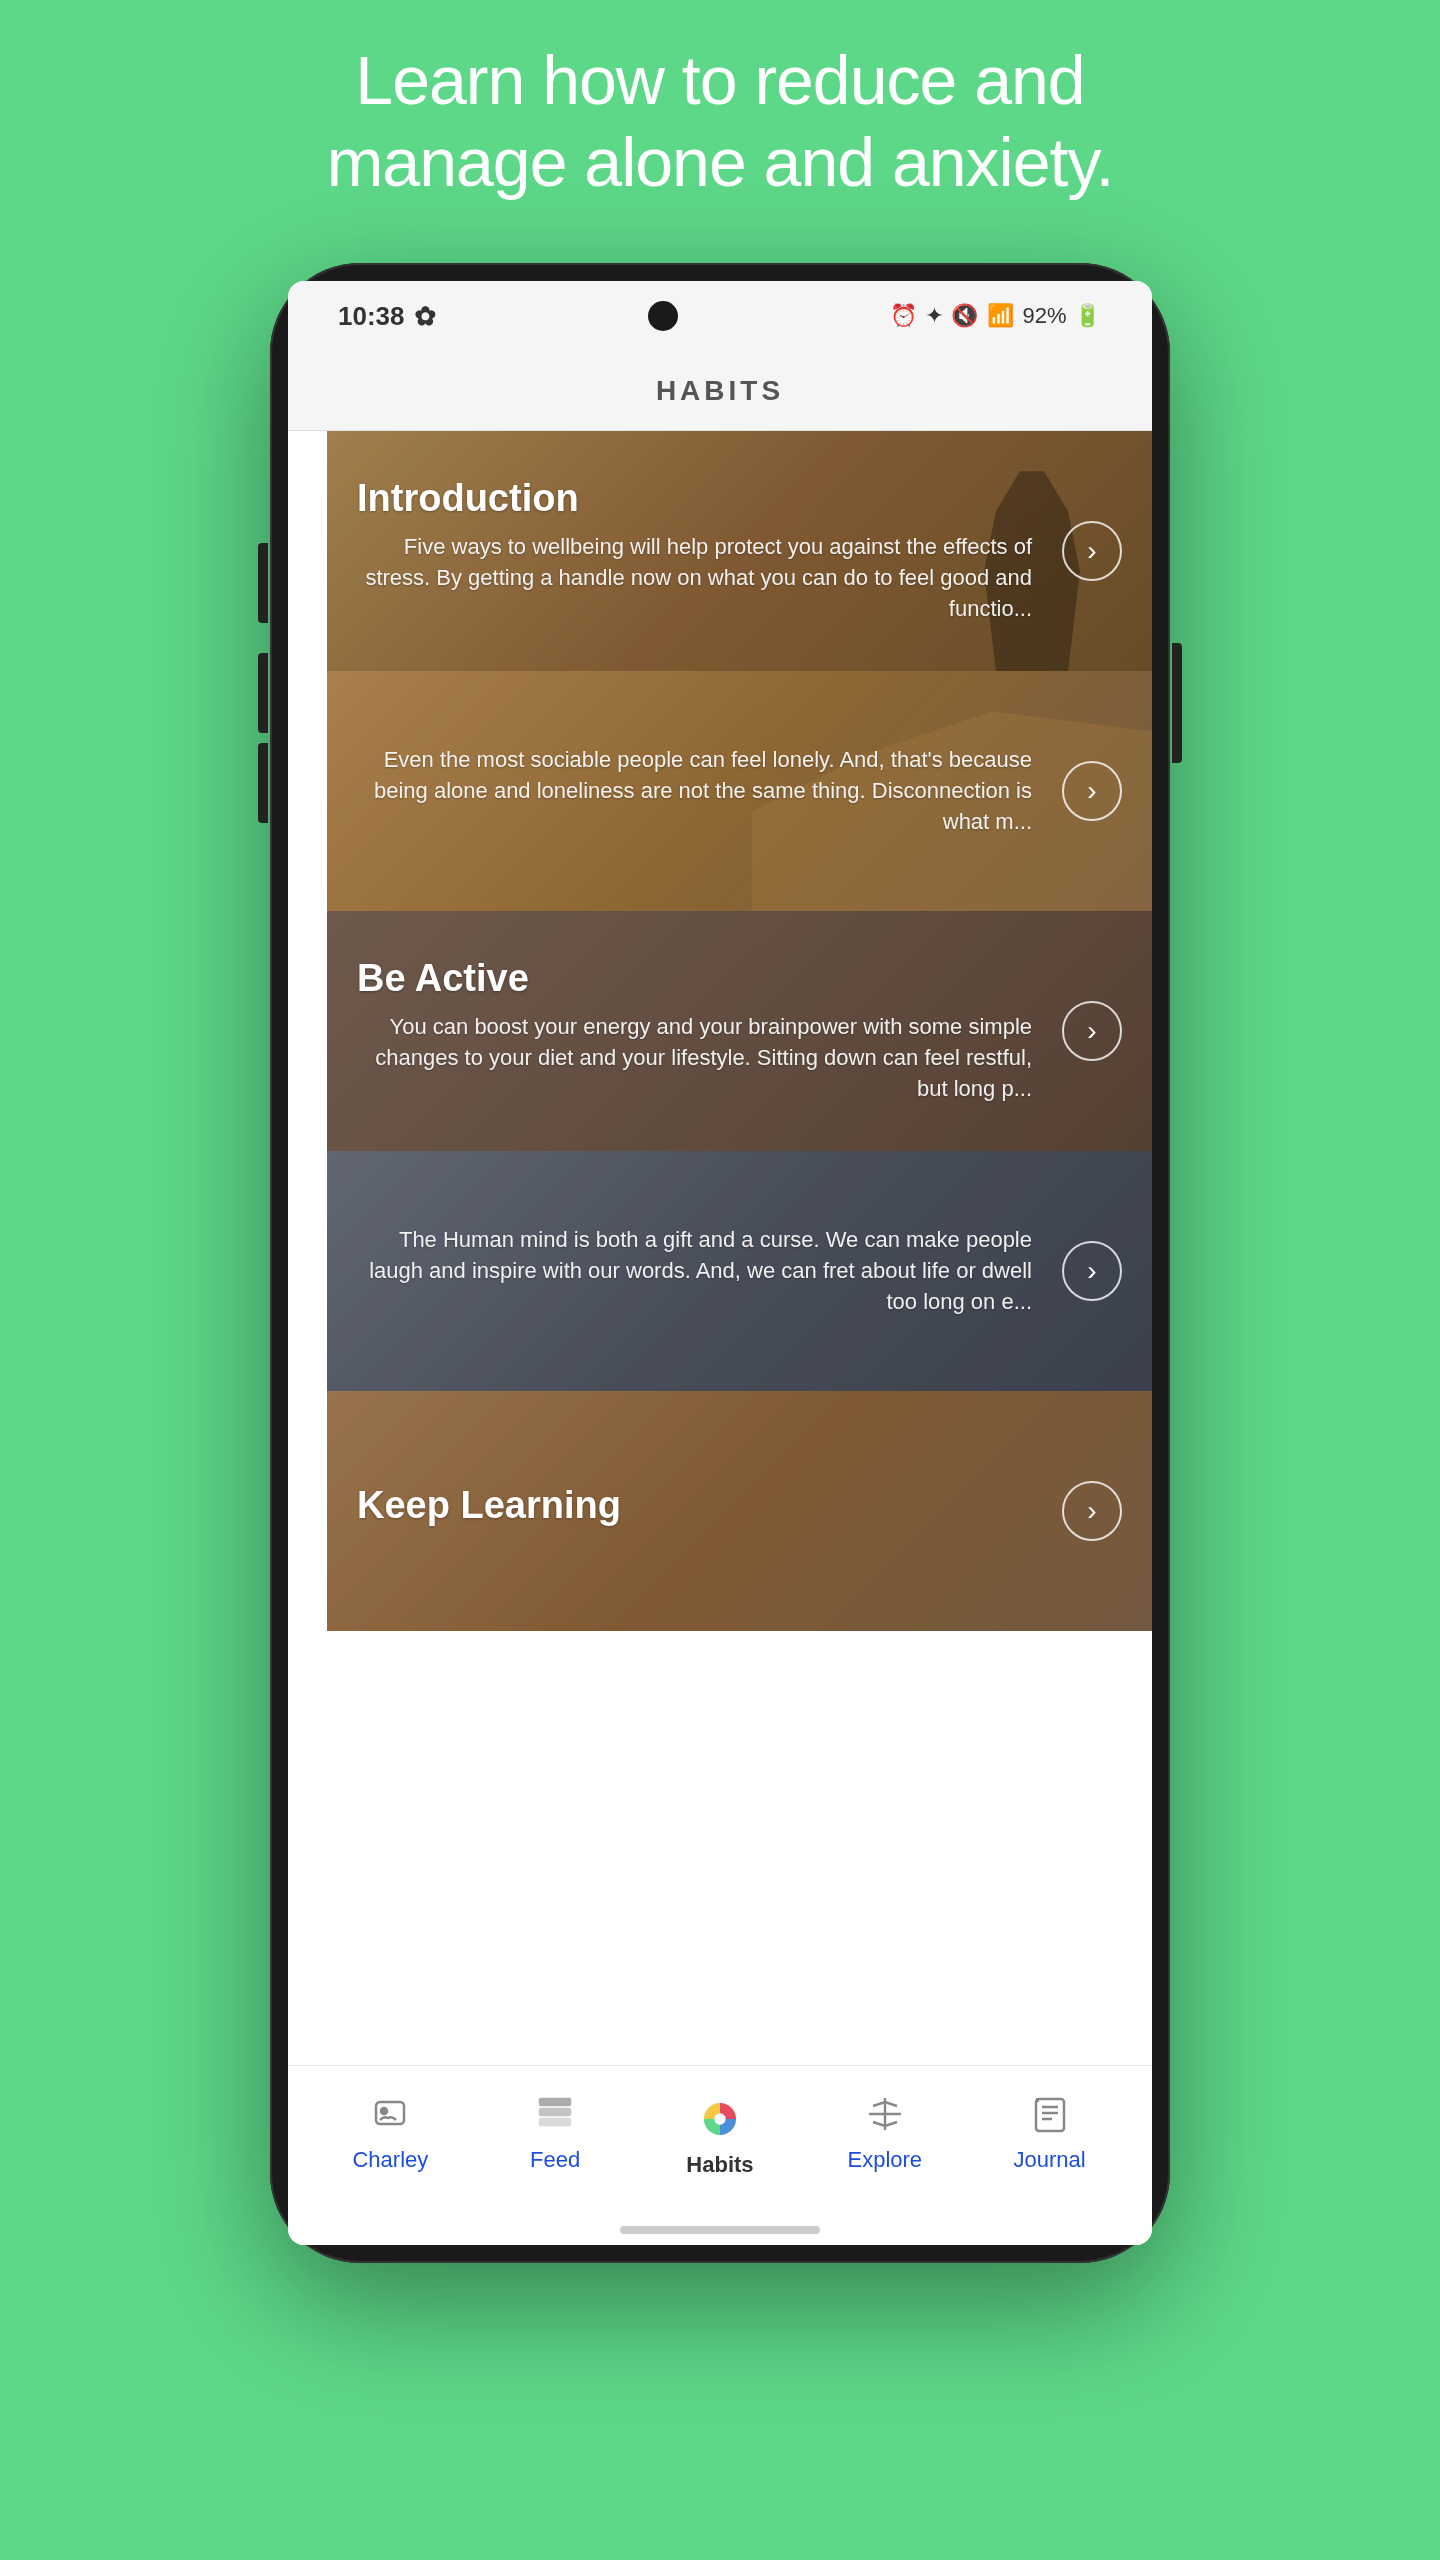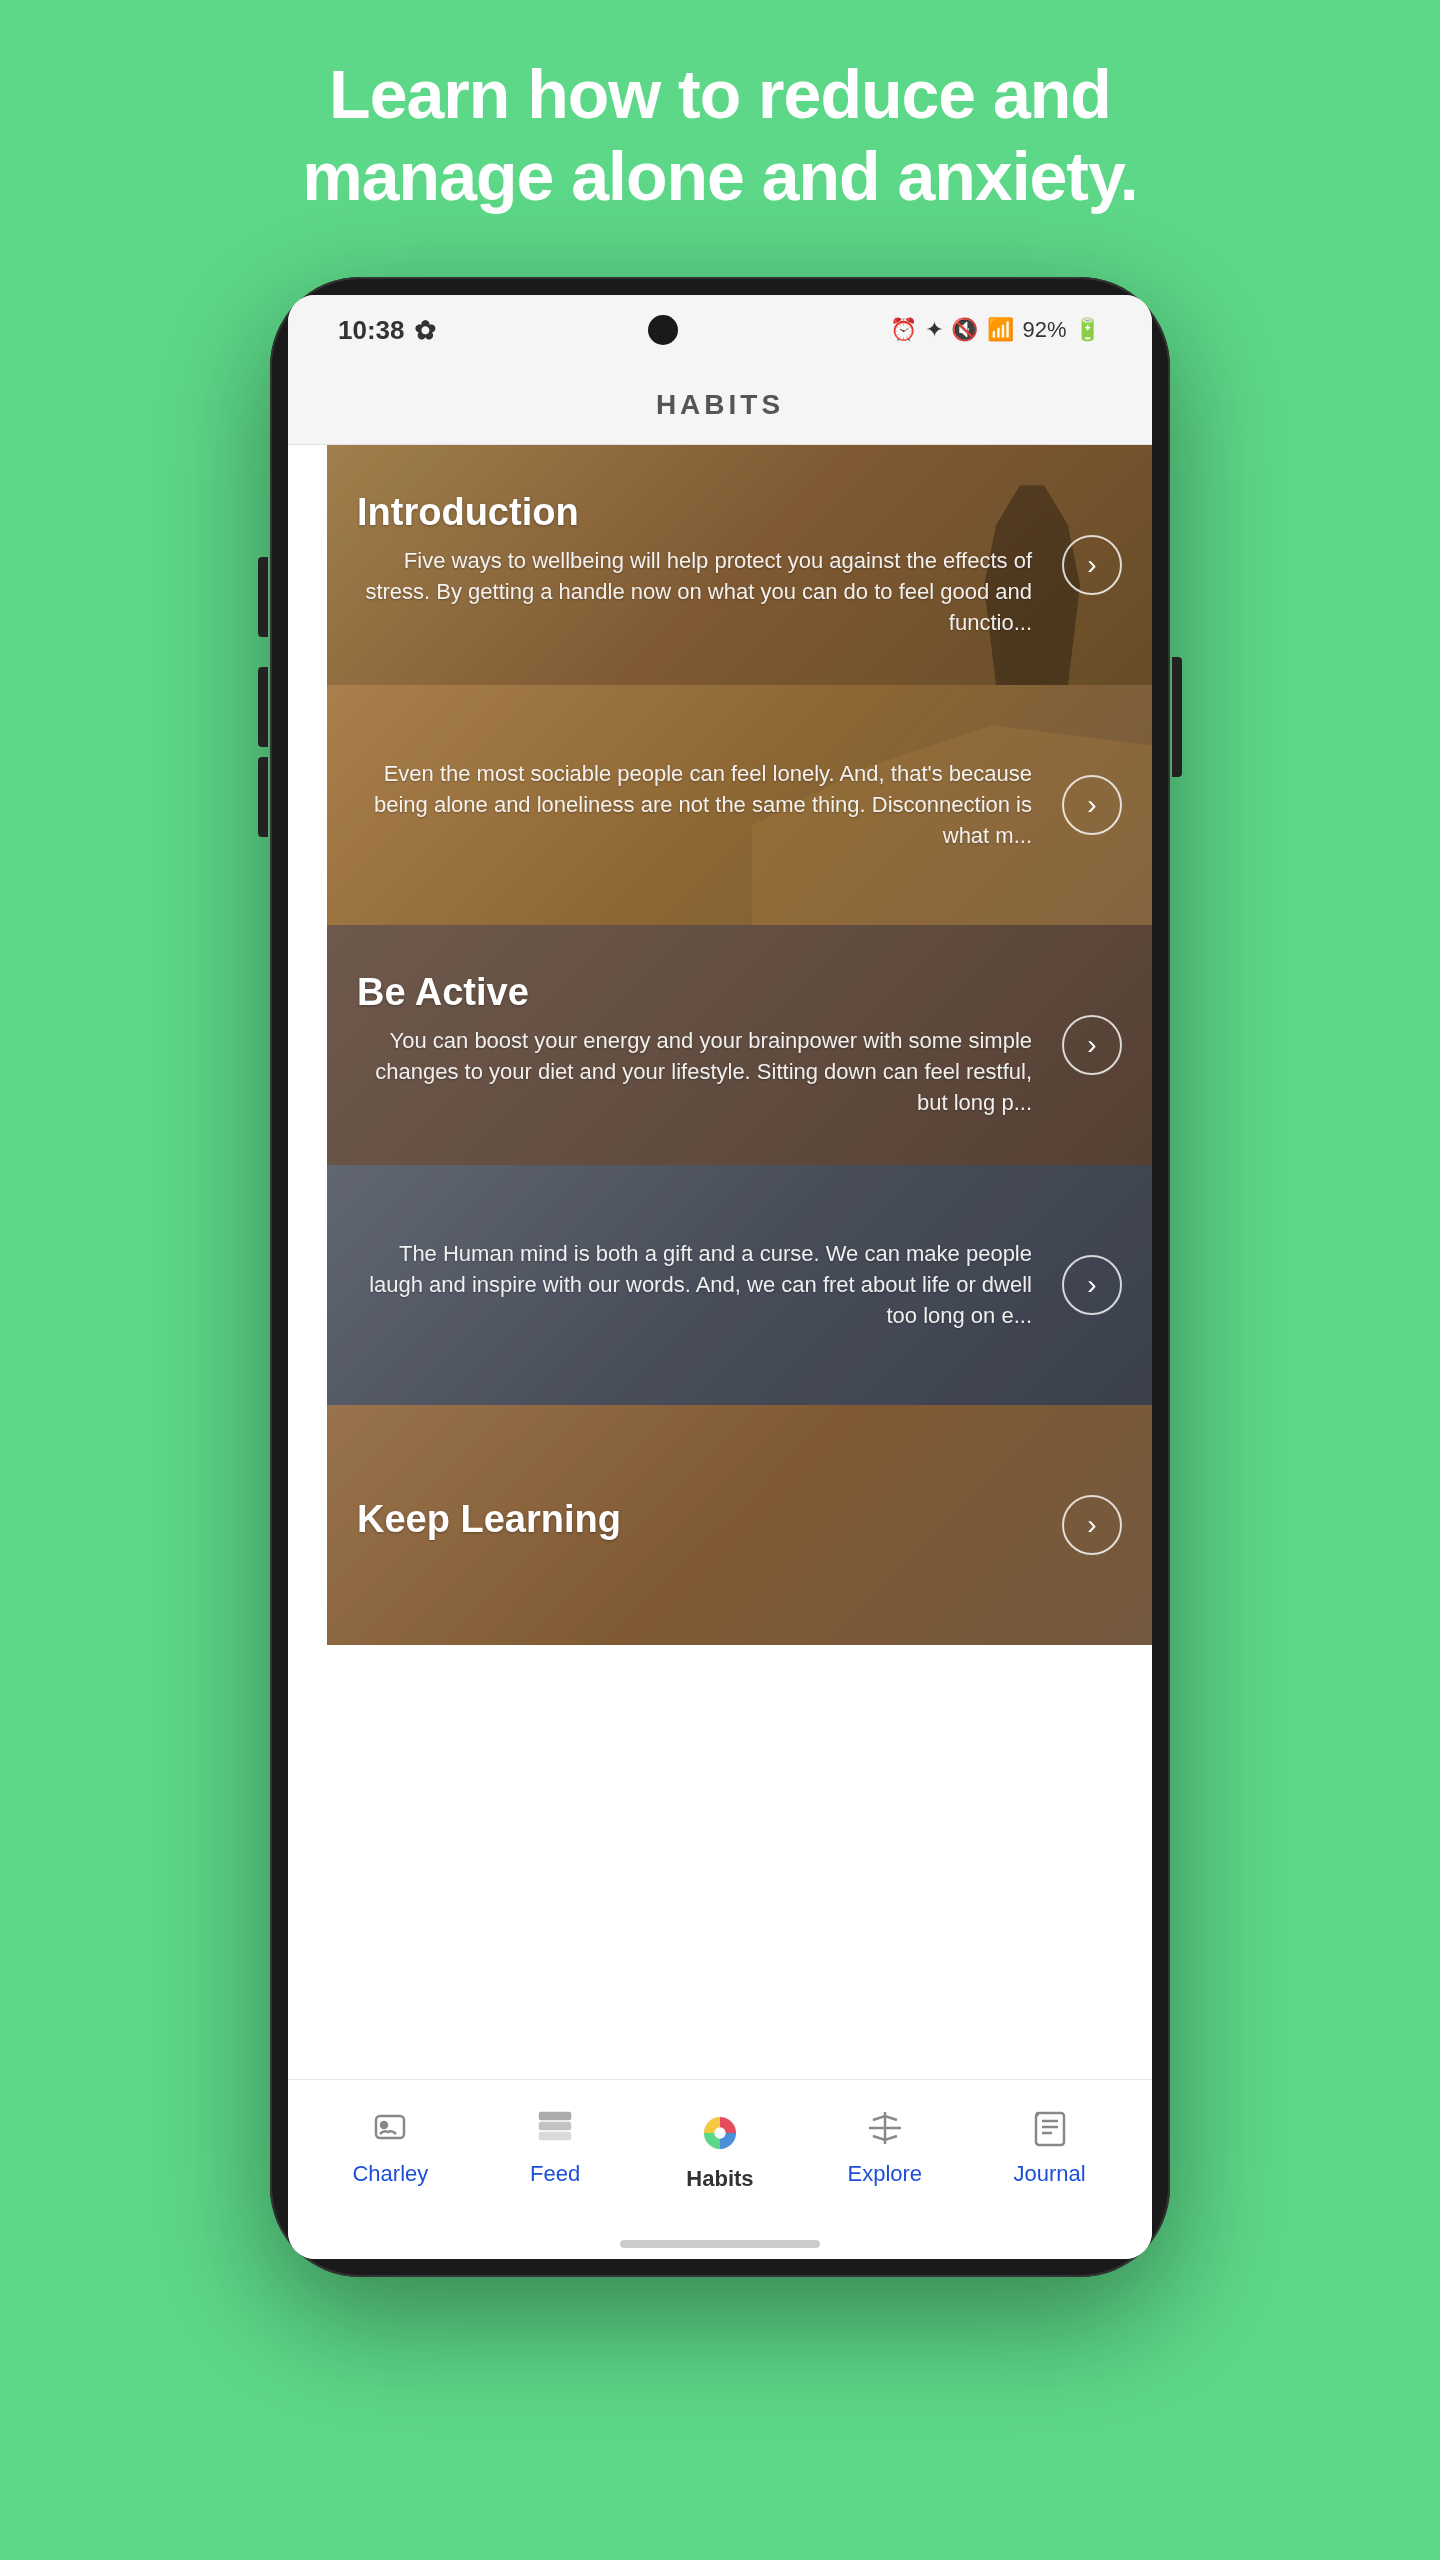--- a/index.html
+++ b/index.html
@@ -11,24 +11,24 @@
       display: flex;
       flex-direction: column;
       align-items: center;
       font-family: 'Helvetica Neue', Helvetica, Arial, sans-serif;
       overflow: hidden;
     }
 
     .header-text {
       color: white;
       font-size: 68px;
-      font-weight: 700;
+      font-weight: 400;
       text-align: center;
       line-height: 1.2;
-      padding: 54px 120px 60px 120px;
+      padding: 40px 120px 60px 120px;
       letter-spacing: -1px;
     }
 
     
     .phone-shell {
       width: 900px;
       height: 2000px;
       background: #1a1a1a;
       border-radius: 90px;
       padding: 18px;
@@ -58,21 +58,21 @@
       width: 10px;
       height: 120px;
       background: #222;
       border-radius: 0 4px 4px 0;
     }
 
     .phone-screen {
       width: 100%;
       height: 100%;
       background: white;
-      border-radius: 27px;
+      border-radius: 16px;
       overflow: hidden;
       display: flex;
       flex-direction: column;
     }
 
     
     .status-bar {
       background: #f5f5f5;
       height: 70px;
       display: flex;

